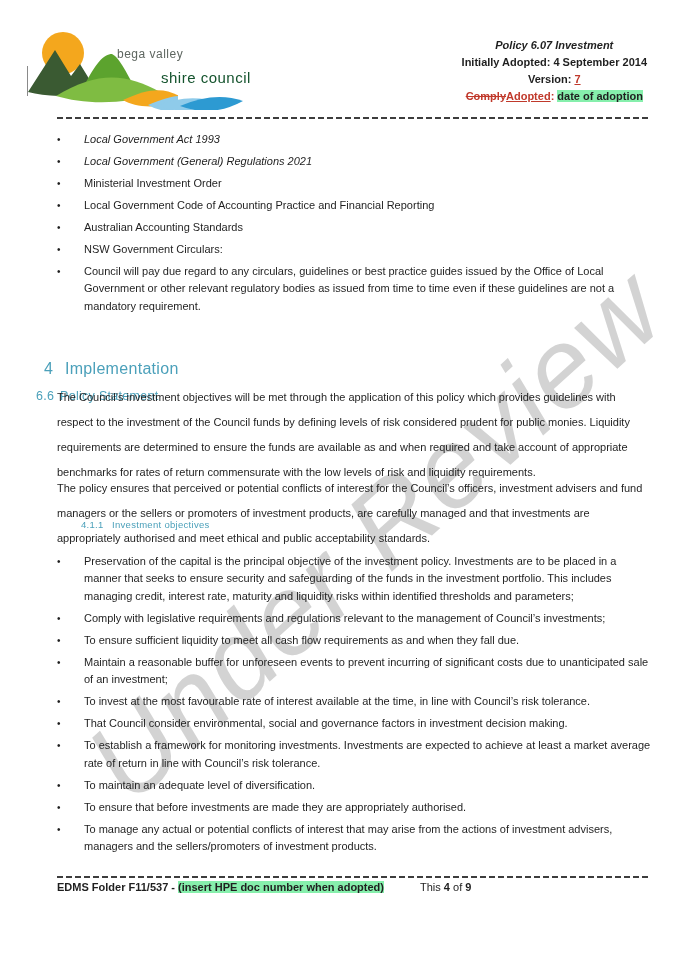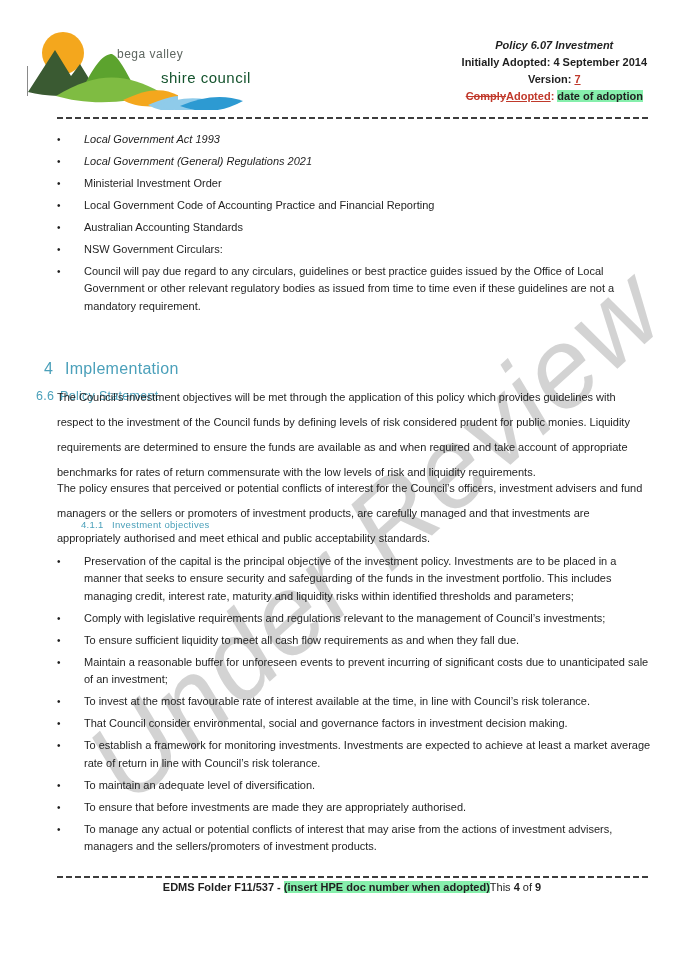--- a/index.html
+++ b/index.html
@@ -44,21 +44,21 @@
   .h2{left:36px;top:389px;font-size:12.5px;z-index:1;}
   .h2 .num{display:inline-block;width:24px;}
   .h3{left:36px;top:519px;font-size:9.5px;}
   .h3 .num{display:inline-block;width:31px;margin-left:45px;}
   
   .para{position:absolute;left:57px;width:596px;margin:0;font-size:11px;line-height:25px;z-index:2;}
   .p1{top:385px;}
   .p2{top:476px;}
   
   .footer{position:absolute;left:57px;right:28px;top:881px;display:flex;
-          justify-content:center;font-size:11px;font-weight:bold;}
+          justify-content:flex-start;font-size:11px;font-weight:bold;gap:36px;}
   .footer .pg-n{font-weight:bold;}
   .footer .pg-w{font-weight:normal;}
 </style>
 </head>
 <body>
 
 <div class="page">
 
   <div class="watermark">Under Review</div>
 

